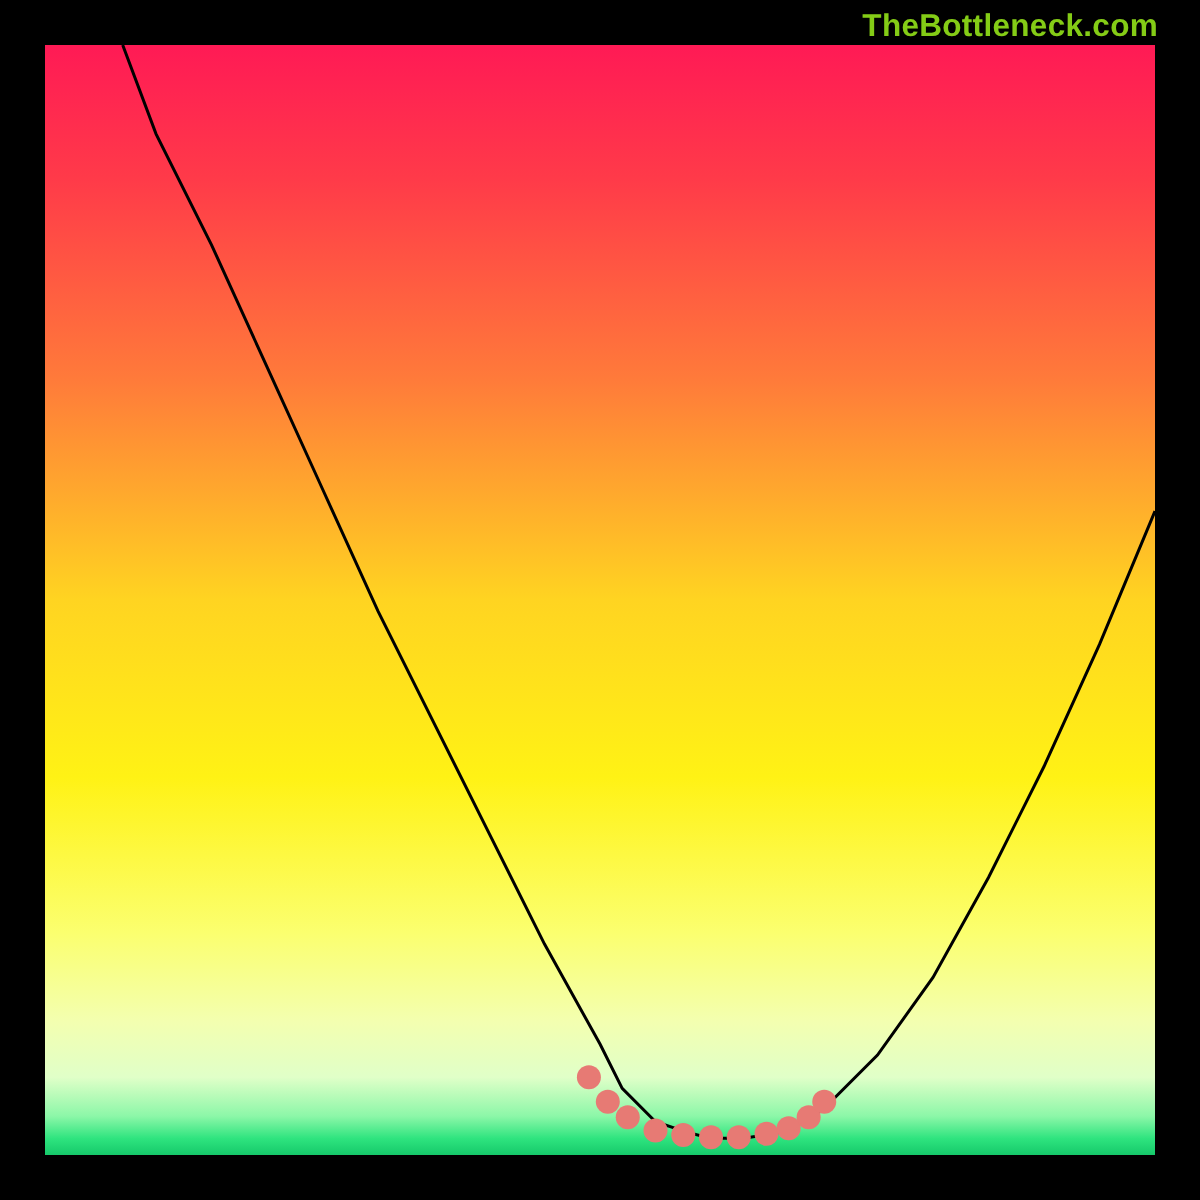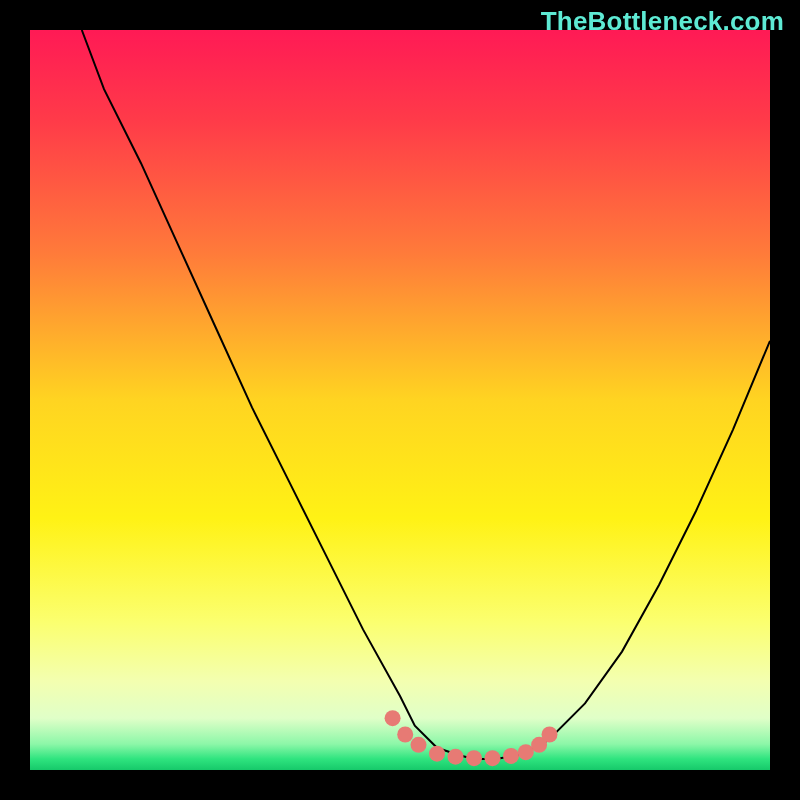--- a/index.html
+++ b/index.html
@@ -13,23 +13,23 @@
   }
   .stage {
     position: relative;
     width: 800px;
     height: 800px;
     background: #000;
   }
   .watermark {
     position: absolute;
     top: 6px;
-    right: 16px;
-    color: #5eead4;
-    font-size: 26px;
+    right: 28px;
+    color: #84cc16;
+    font-size: 21px;
     font-weight: 600;
     letter-spacing: 0.2px;
     z-index: 10;
   }
   svg {
     position: absolute;
     left: 0;
     top: 0;
   }
 </style>

